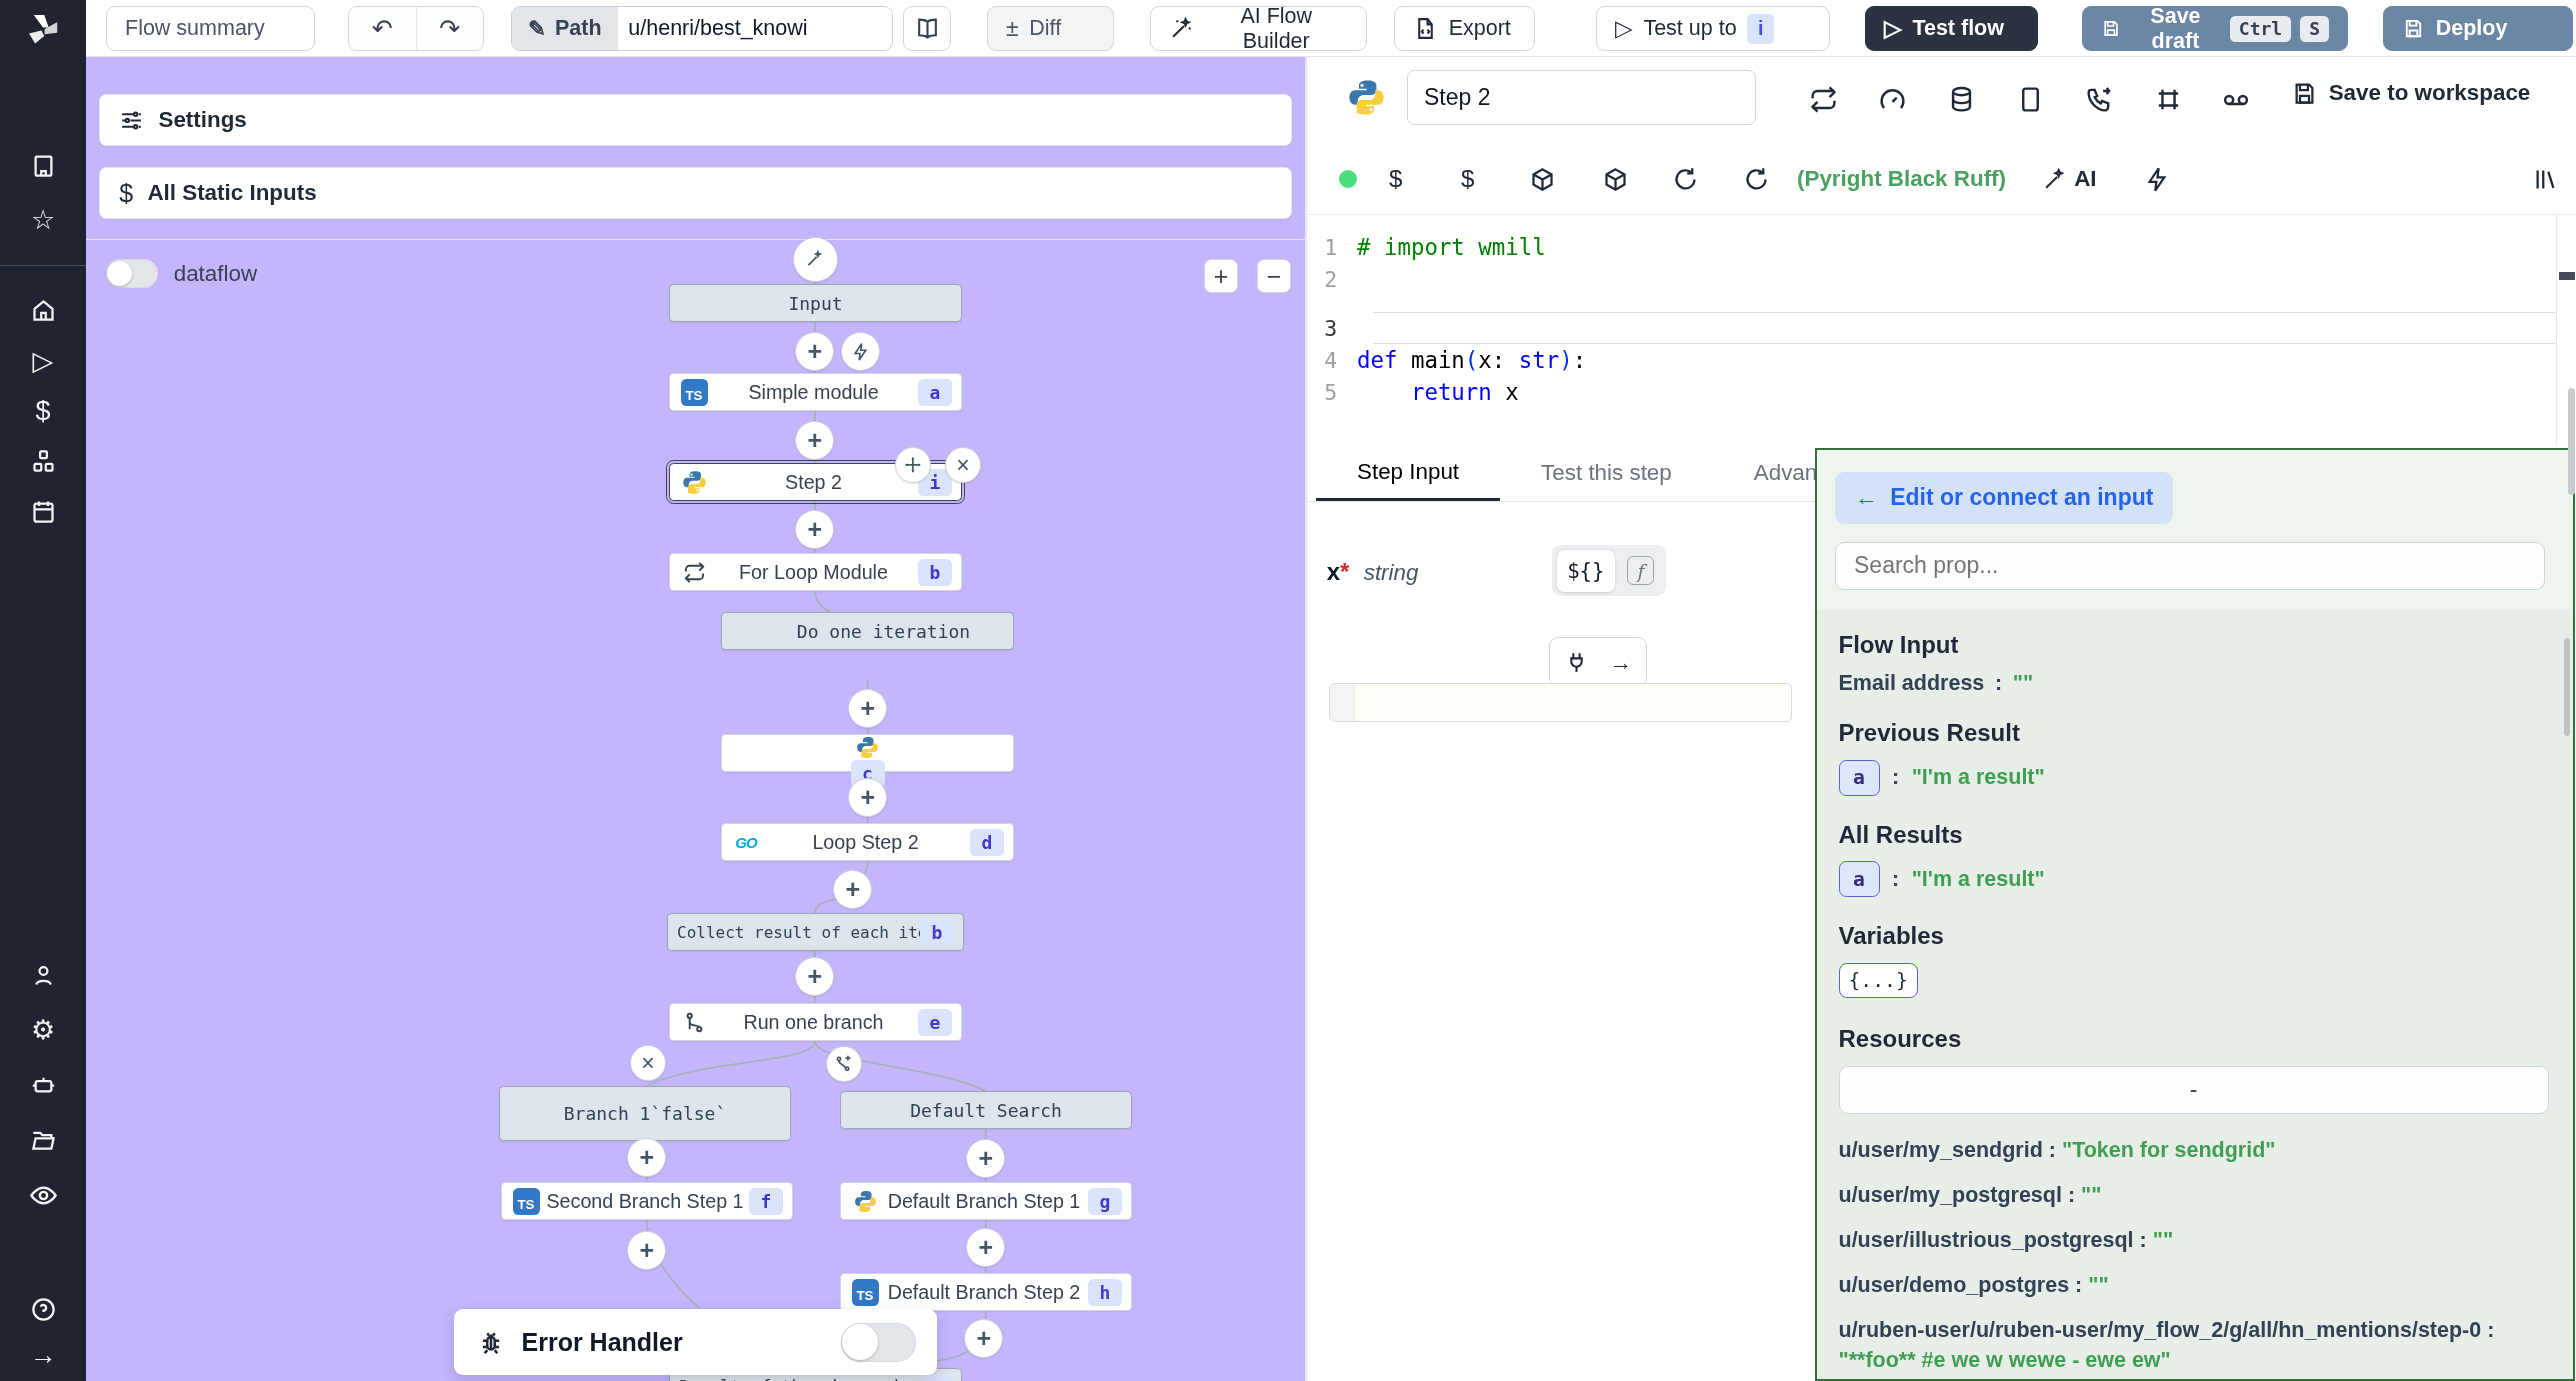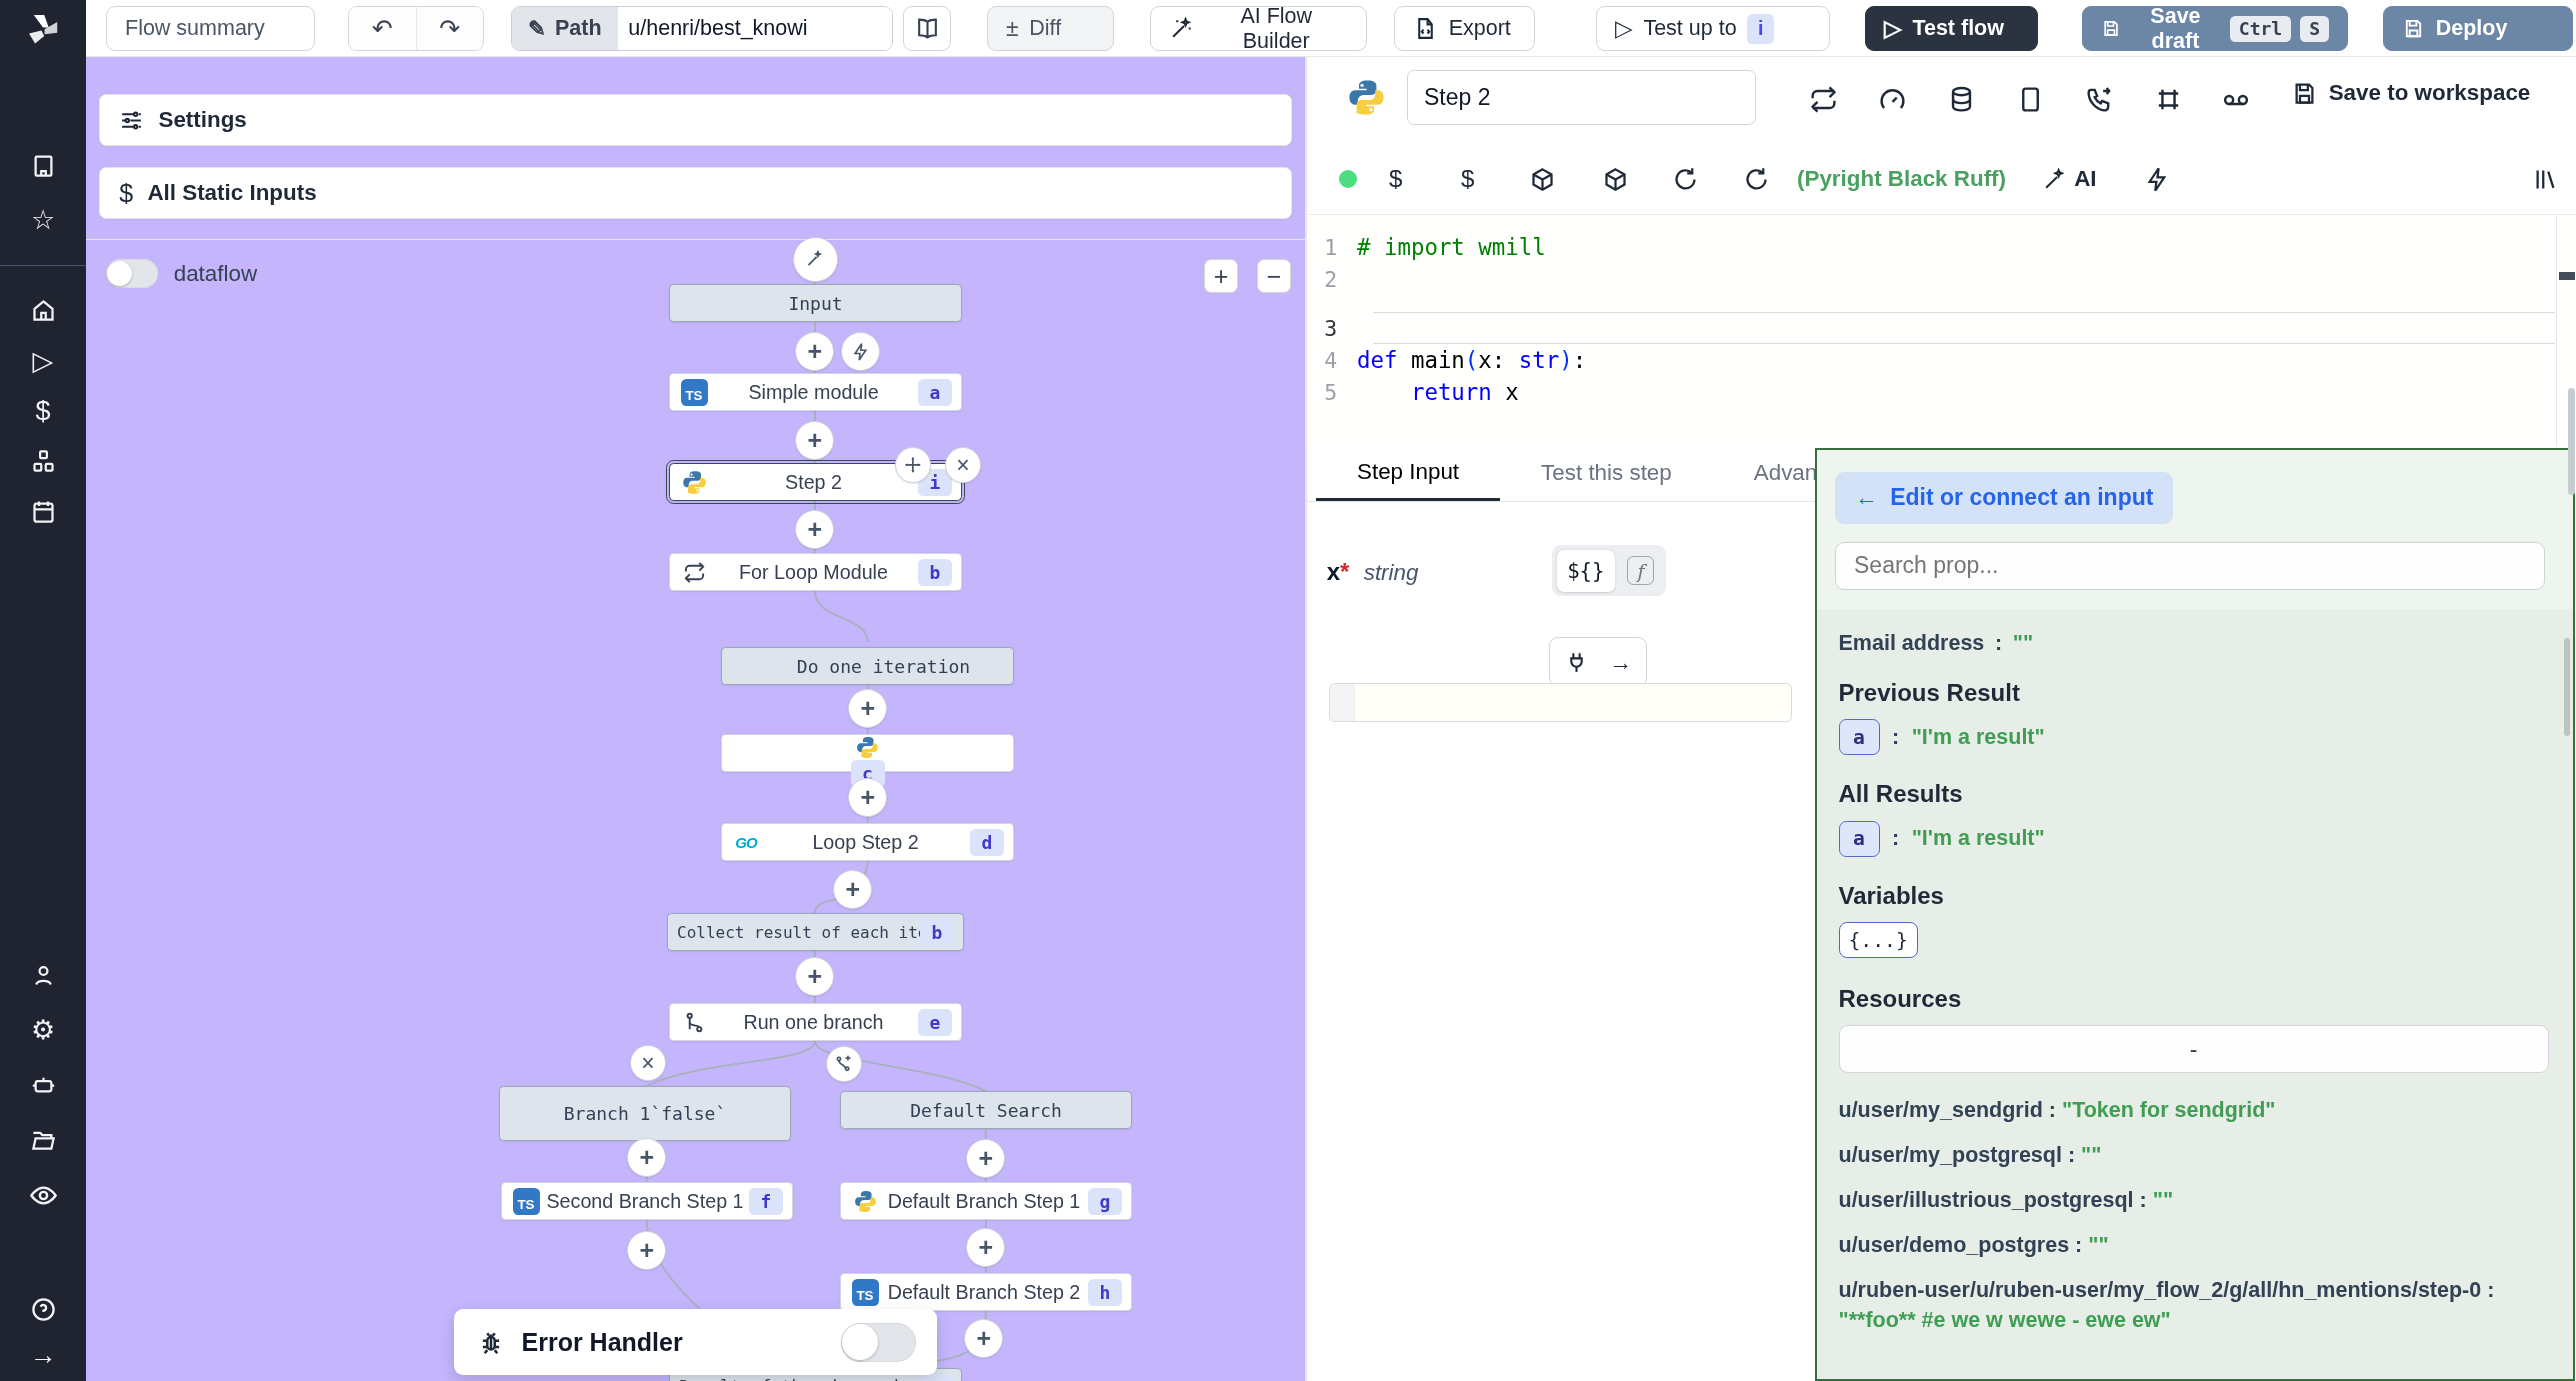--- a/index.html
+++ b/index.html
@@ -422,21 +422,21 @@
           <path d="M17 2l4 4-4 4"></path>
             <path d="M3 11V9a4 4 0 0 1 4-4h14"></path>
             <path d="M7 22l-4-4 4-4"></path>
             <path d="M21 13v2a4 4 0 0 1-4 4H3"></path>
         </svg>
       </span>
       <span class="nlabel">For Loop Module</span>
       <span class="nbadge">b</span>
     </div>
 
-    <div class="node gray" style="left:635px; top:590px;padding-left:41px;">
+    <div class="node gray" style="left:635px; top:555px;padding-left:41px;">
       <span class="nlabel">Do one iteration</span>
     </div>
 
     <div class="circle c44" style="left:782px; top:652px;">
         <span>+</span>
       </div>
 
     <div class="node" style="left:635px; top:677px;flex-direction:column;">
       <span class="nico">
         <svg class="icn" viewBox="0 0 24 24" width="25" height="25">
@@ -752,20 +752,21 @@
       </div>
 
     <div id="connect">
       <div id="connect-chip">
         <span>←</span>
         <span>Edit or connect an input</span>
       </div>
       <input id="prop-search" placeholder="Search prop..." style="">
 
       <div id="connect-body">
+        <div class="sec-h">Flow Input</div>
         <div class="kv">
           <span>Email address</span>
           <span>:</span>
           <span class="val">""</span>
         </div>
 
         <div class="sec-h">Previous Result</div>
         <div class="chiprow">
           <span class="achip">a</span>
           <span>:</span>

